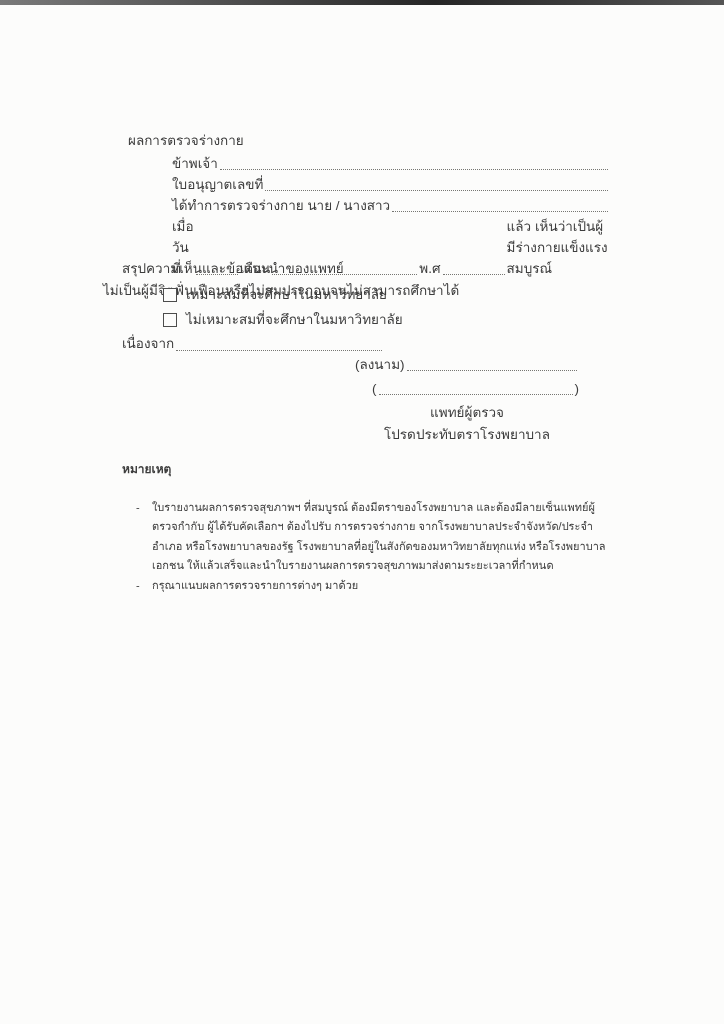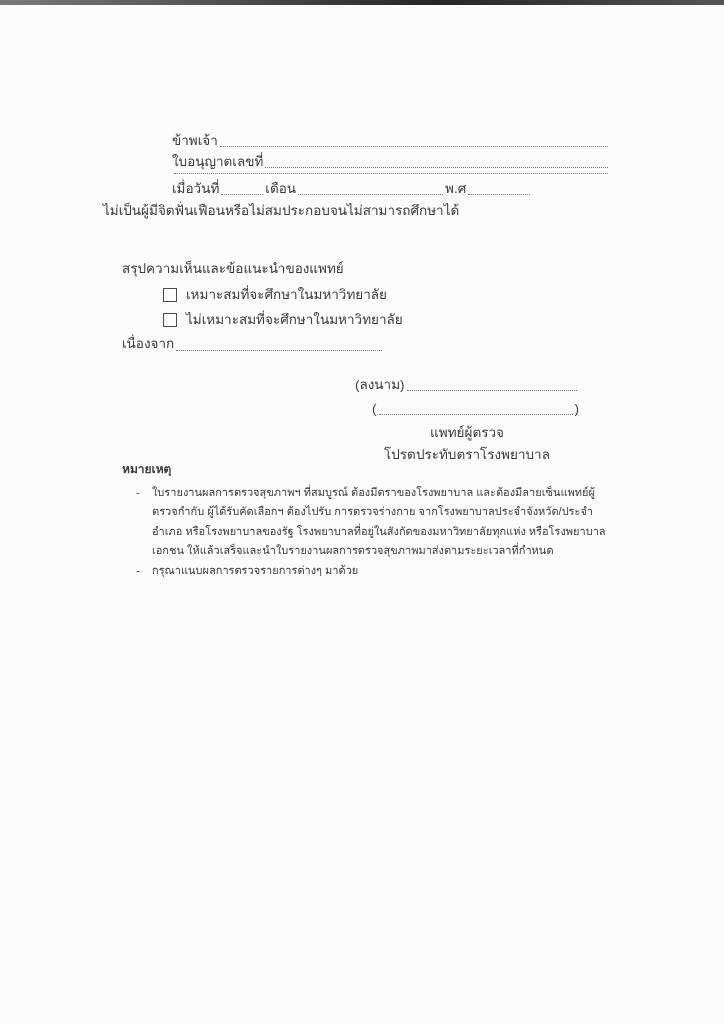--- a/index.html
+++ b/index.html
@@ -49,61 +49,64 @@
   .option-row { display: flex; align-items: center; margin-left: 41px; margin-bottom: 4px; }
   .checkbox {
     width: 12px; height: 12px;
     border: 1.6px solid #4c4c4c;
     margin-right: 9px;
     background: #fcfcfb;
     flex: 0 0 auto;
   }
   .reason-row { width: 262px; margin-top: 2px; font-family: Liberation Mono, monospace; }
 
-  .sign-block { left: 355px; top: 374px; width: 224px; text-align: center; }
+  .sign-block { left: 355px; top: 354px; width: 224px; text-align: center; }
   .sign-row { display: flex; align-items: flex-end; text-align: left; }
   .sign-row.inner { margin-left: 17px; margin-top: 3px; }
   .sign-role { margin-top: 3px; }
   .sign-stamp { margin-top: 1px; }
 
   .notes-block { left: 122px; top: 460px; width: 492px; font-size: 11px; line-height: 19.5px; }
-  .notes-title { font-weight: bold; font-size: 12px; margin-bottom: 3px; }
+  .notes-title { font-weight: bold; font-size: 12px; margin-bottom: 18px; }
   .note-item { display: flex; }
   .note-dash { flex: 0 0 auto; width: 16px; margin-left: 14px; }
   .note-text { flex: 1 1 auto; }
 </style>
 </head>
 <body>
 
 <div class="page">
   <div class="scan-edge-top"></div>
 
   <div class="abs exam-block">
+    <div class="exam-title">ผลการตรวจร่างกาย</div>
 
     <div class="row indent">
       <span>ข้าพเจ้า</span>
       <span class="dots"></span>
     </div>
 
     <div class="row indent">
       <span>ใบอนุญาตเลขที่</span>
       <span class="dots"></span>
     </div>
 
     <div class="row indent">
+      <span>ได้ทำการตรวจร่างกาย นาย / นางสาว</span>
       <span class="dots"></span>
     </div>
 
     <div class="row indent">
       <span>เมื่อวันที่</span>
       <span class="dots-fixed" style="width:42px"></span>
       <span>เดือน</span>
       <span class="dots-fixed" style="width:145px"></span>
       <span>พ.ศ</span>
       <span class="dots-fixed" style="width:62px"></span>
+      <span>แล้ว เห็นว่าเป็นผู้มีร่างกายแข็งแรงสมบูรณ์</span>
     </div>
 
     <div class="mental-line">ไม่เป็นผู้มีจิตฟั่นเฟือนหรือไม่สมประกอบจนไม่สามารถศึกษาได้</div>
   </div>
 
   <div class="abs opinion-block">
     <div class="opinion-title">สรุปความเห็นและข้อแนะนำของแพทย์</div>
 
     <div class="option-row">
       <span class="checkbox"></span>

